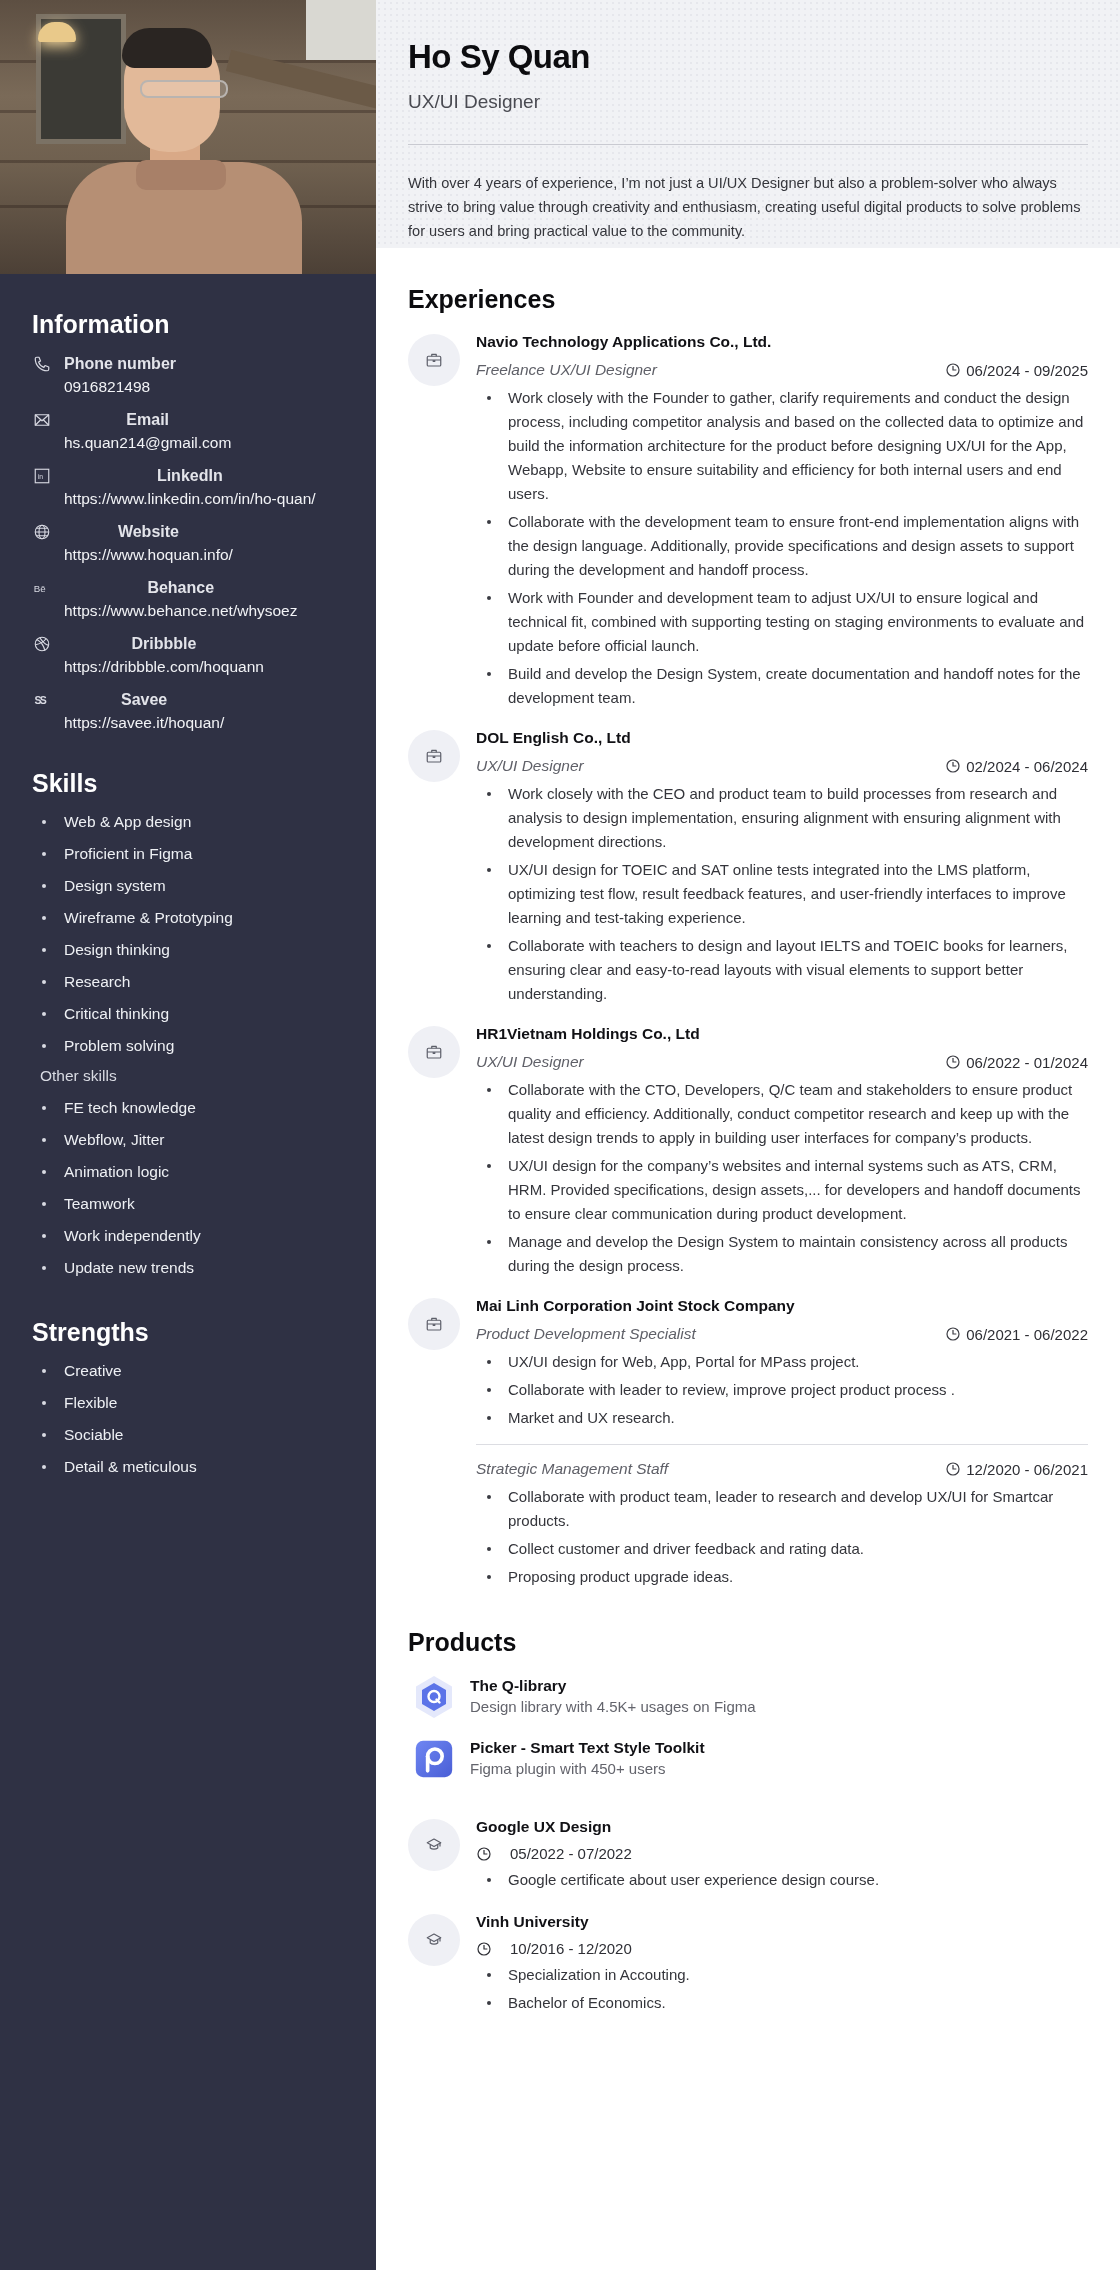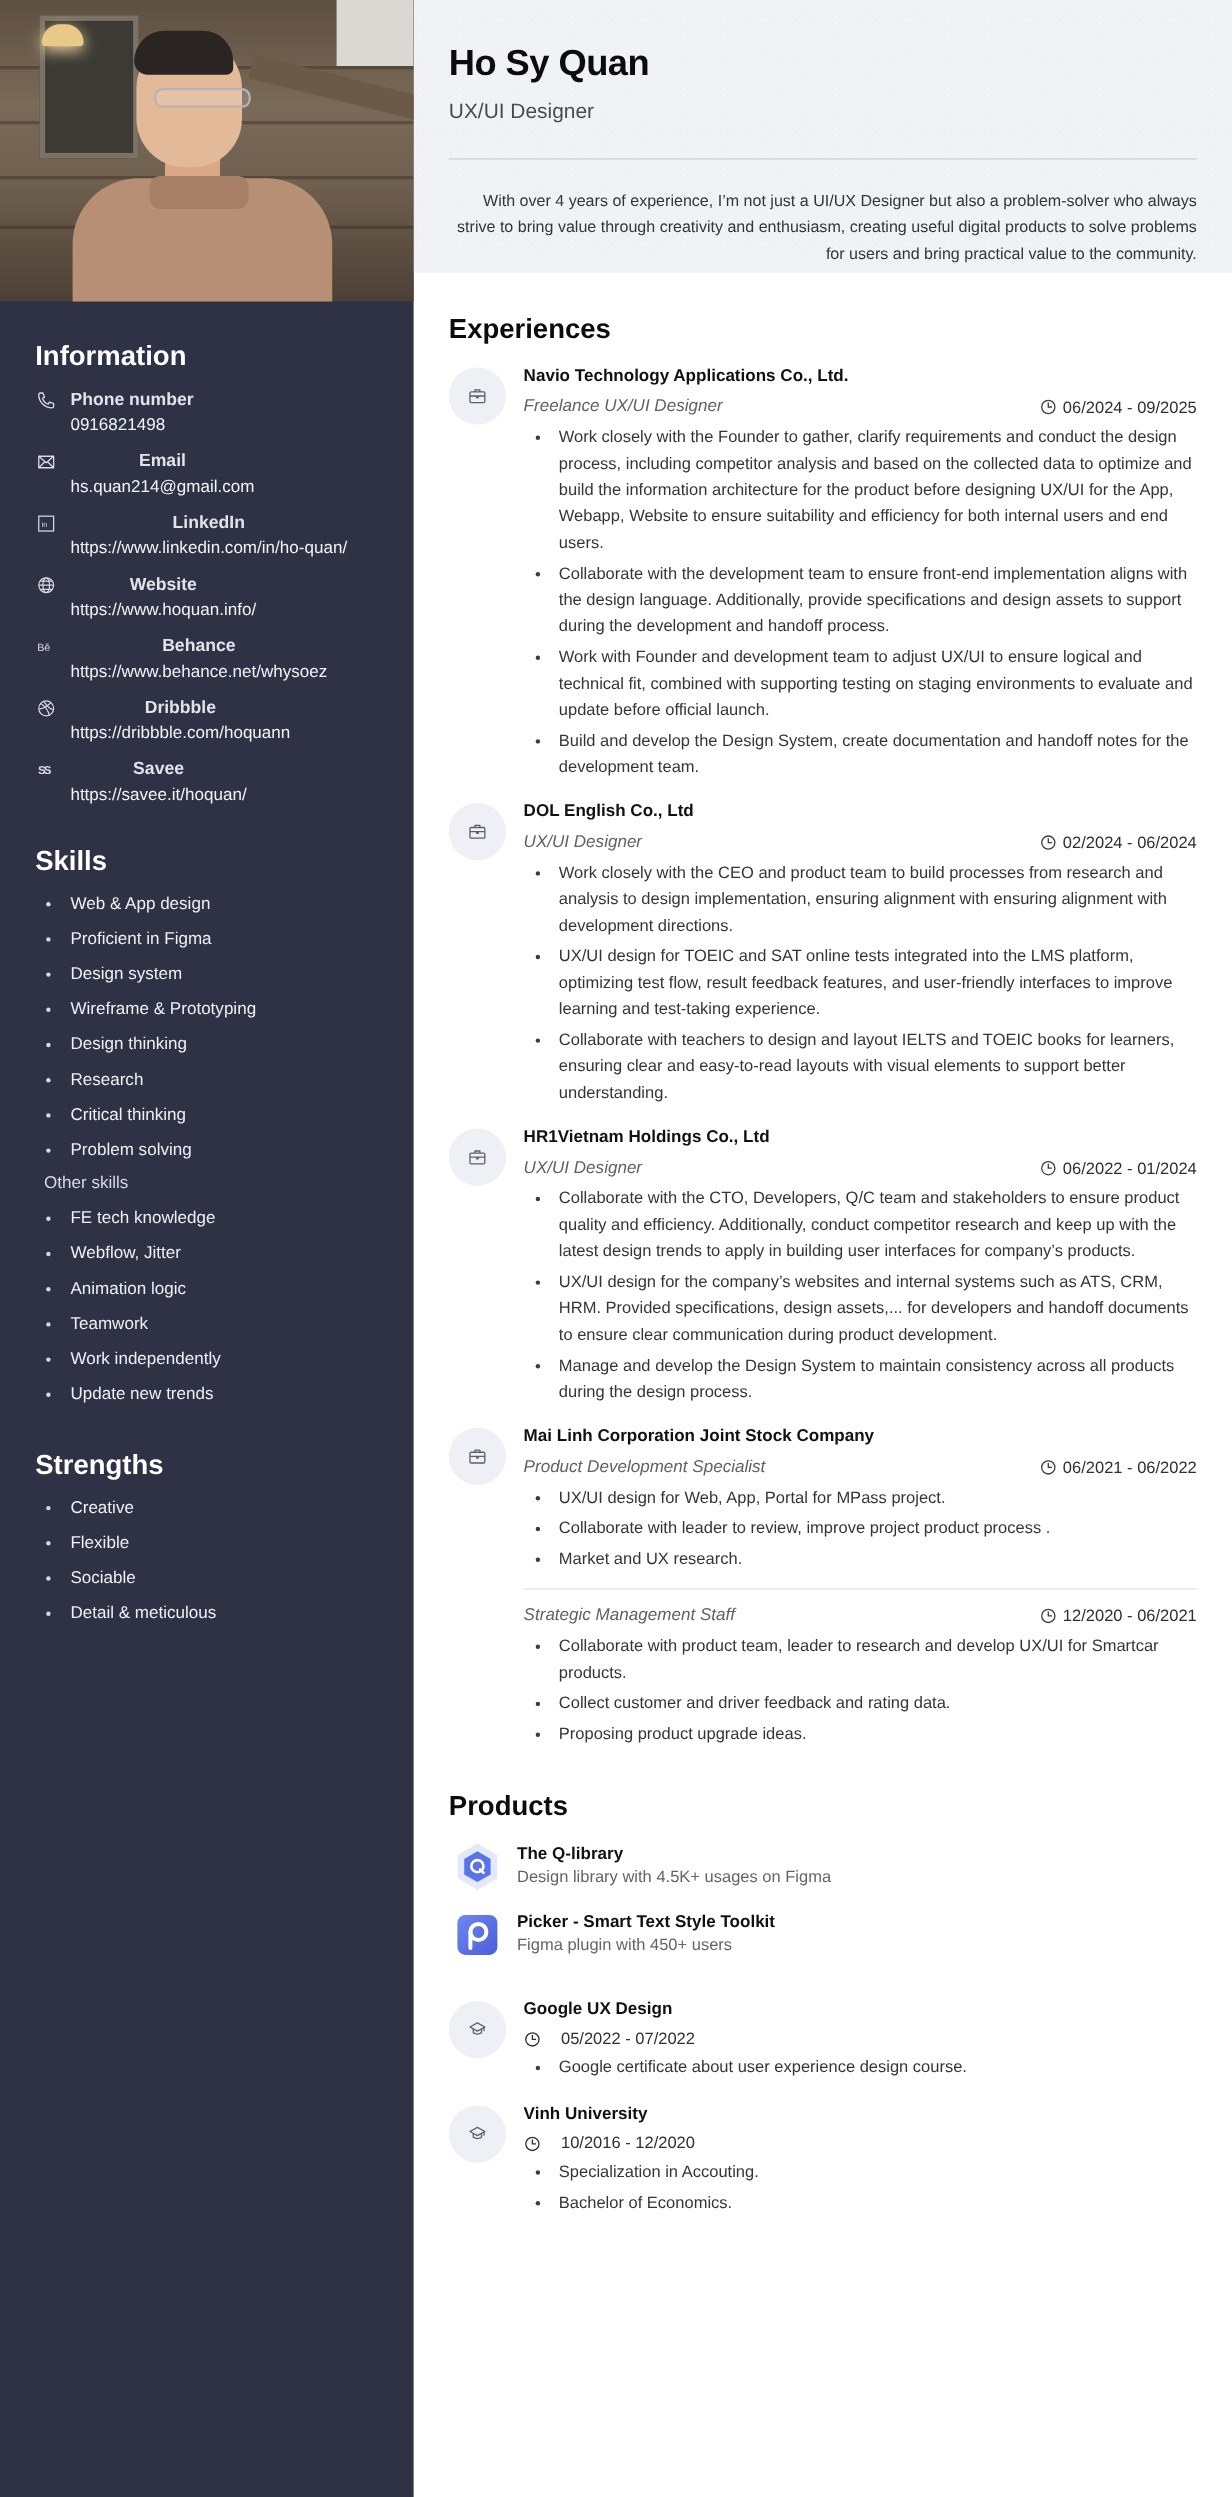--- a/index.html
+++ b/index.html
@@ -39,21 +39,21 @@
   .sub-title { font-size: 15.5px; color: #d9dbe3; margin: -2px 0 12px 8px; line-height: 20px; }
   .strengths { margin-top: 40px; }
 
   
   .right { flex: 1; min-width: 0; }
   .header { background: #f1f2f5; height: 248px; padding: 36px 32px 0 32px;
             background-image: radial-gradient(#e6e7ec 0.8px, transparent 0.8px); background-size: 6px 6px; }
   .name { font-size: 33px; font-weight: 700; color: #0c0c0f; letter-spacing: -0.5px; line-height: 42px; }
   .role { font-size: 19px; color: #4a4b52; margin-top: 12px; line-height: 24px; }
   .hdr-divider { height: 1px; background: #c9cad1; margin: 30px 0 26px 0; }
-  .summary { font-size: 14.6px; color: #34353b; line-height: 24px; text-align: right; }
+  .summary { font-size: 14.6px; color: #34353b; line-height: 24px; }
 
   .content { padding: 36px 32px 40px 32px; }
   .sec-title { font-size: 25px; font-weight: 700; color: #0c0c0f; margin-bottom: 18px; line-height: 30px; }
 
   .exp { display: flex; margin-bottom: 14px; }
   .exp-icon { width: 52px; height: 52px; border-radius: 50%; background: #eff0f5; flex-shrink: 0; display: flex; align-items: center; justify-content: center; color: #5d5f6a; margin-top: 2px; }
   .exp-icon svg { width: 18px; height: 18px; }
   .exp-body { flex: 1; margin-left: 16px; }
   .company { font-size: 15.5px; font-weight: 700; color: #111115; line-height: 20px; }
   .pos-row { display: flex; justify-content: space-between; margin-top: 8px; }

